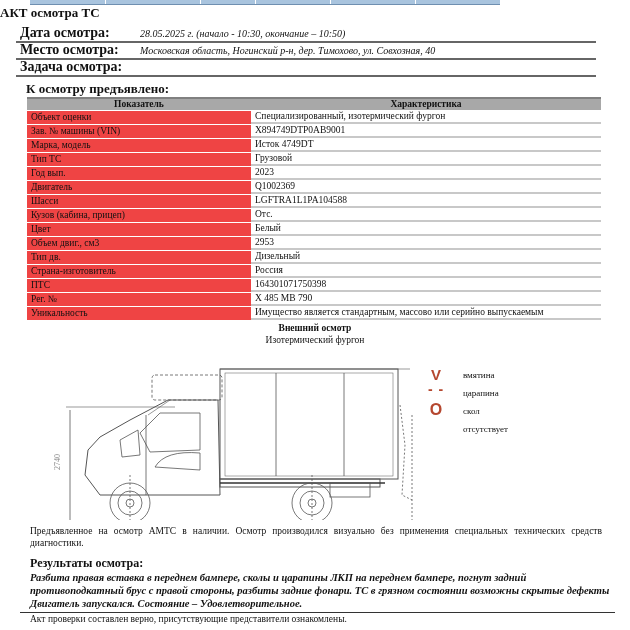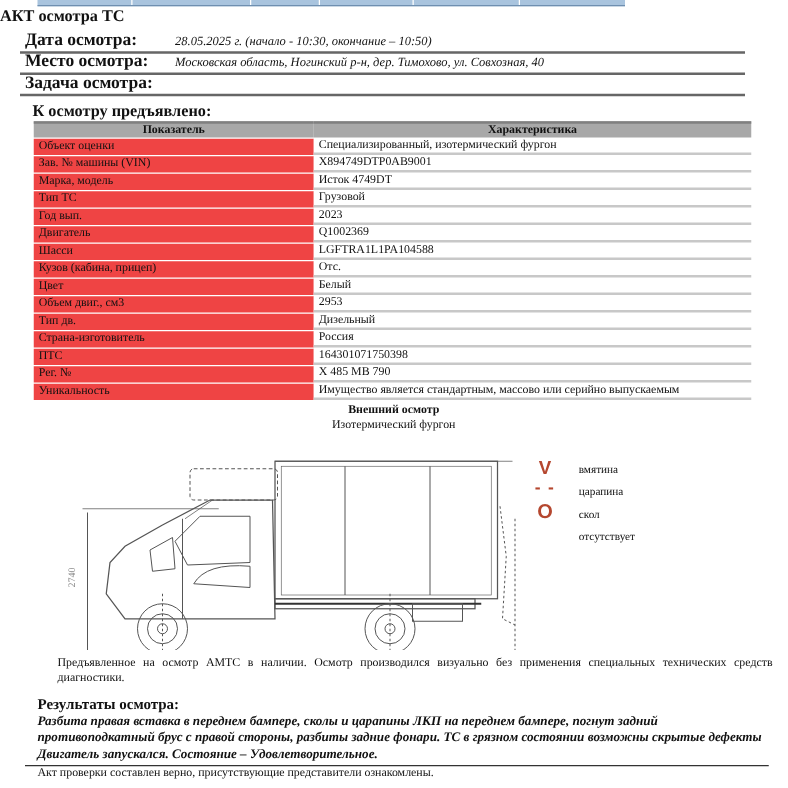--- a/index.html
+++ b/index.html
@@ -21,21 +21,21 @@
   table.spec td { height: 11px; line-height: 11px; padding: 0 0 0 4px; white-space: nowrap; }
   table.spec td.k { background: #ef4444; width: 220px; }
   table.spec td.v { background: #ffffff; border-bottom: 2px solid #c8c8c8; }
   .ext-title { position: absolute; left: 0; top: 323px; width: 630px; text-align: center; font-size: 9.5px; font-weight: bold; }
   .ext-sub { position: absolute; left: 0; top: 335px; width: 630px; text-align: center; font-size: 9.5px; }
   .truck { position: absolute; left: 40px; top: 355px; }
   .legend { position: absolute; left: 425px; top: 368px; }
   .leg-sym { position: absolute; left: 0; width: 22px; text-align: center; color: #b5472f;
              font-family: "Liberation Sans", sans-serif; font-weight: bold; }
   .leg-txt { position: absolute; left: 38px; font-size: 9px; white-space: nowrap; font-family: Liberation Serif, serif; }
-  .note { position: absolute; left: 46px; top: 525px; width: 572px; font-size: 9.5px; line-height: 12px; text-align: justify; }
+  .note { position: absolute; left: 30px; top: 525px; width: 572px; font-size: 9.5px; line-height: 12px; text-align: justify; }
   .results-title { position: absolute; left: 30px; top: 556px; font-weight: bold; font-size: 12px; }
   .results-text { position: absolute; left: 30px; top: 571px; width: 590px; font-style: italic; font-weight: bold; font-size: 10.5px; line-height: 13px; }
   .results-line { position: absolute; left: 20px; top: 612px; width: 595px; height: 1px; background: #333; }
   .footer { position: absolute; left: 30px; top: 614px; font-size: 9.5px; }
 </style>
 </head>
 <body>
 
 <div class="topbar">
   <span style="left:75px"></span>

